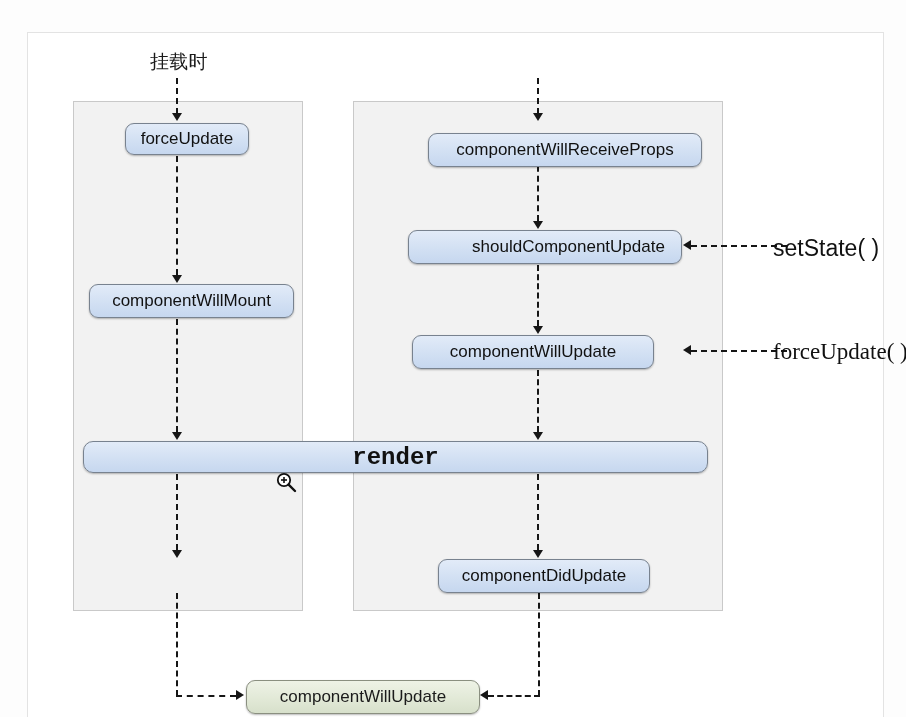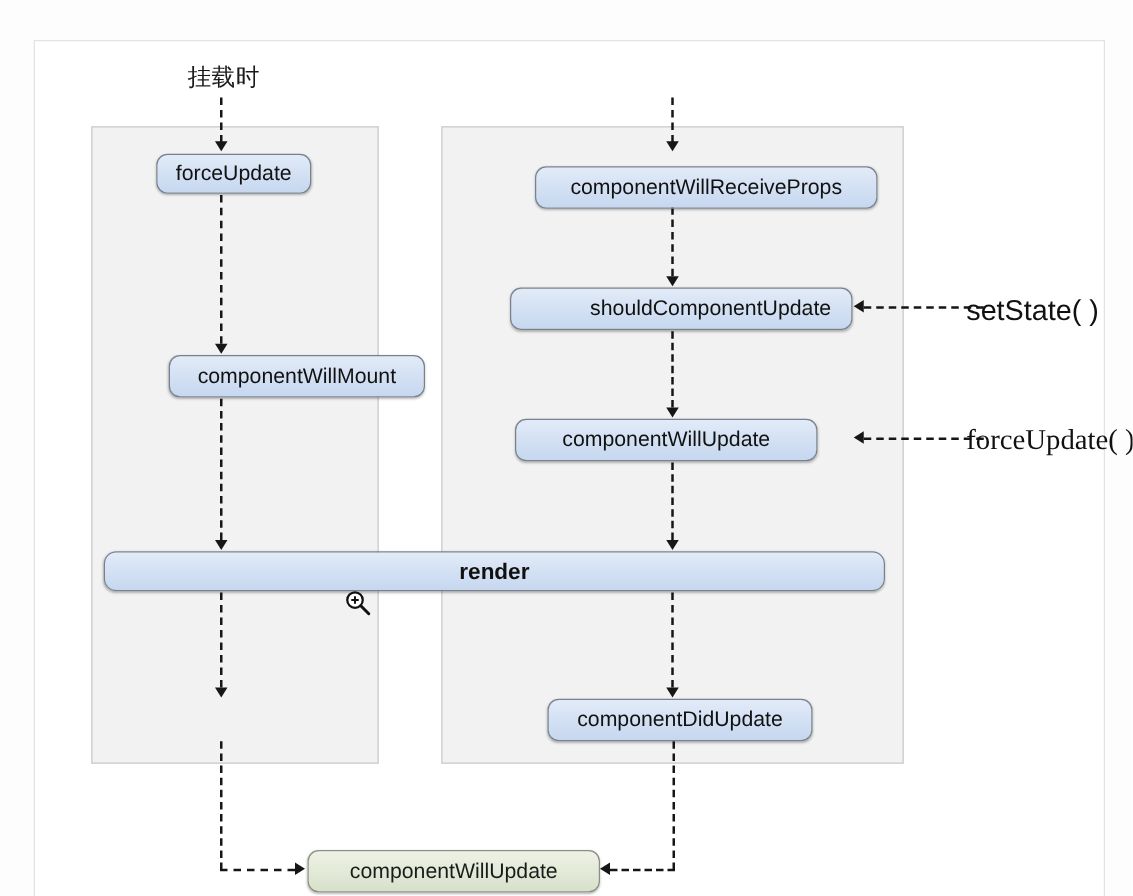--- a/index.html
+++ b/index.html
@@ -84,21 +84,22 @@
     border-color: #78828f;
   }
   .node.green {
     background: linear-gradient(to bottom, #eef2e6 0%, #e2e9d7 55%, #d7e0cb 100%);
     border-color: #8a8f80;
     color: #1b1b1b;
   }
   .node.wide {
     border-radius: 10px;
     font-weight: bold;
-    font-size: 18px;
+    font-size: 24px;
+    font-family: Liberation Mono, monospace;
   }
 
   #node-constructor              { left: 124px; top: 122px; width: 124px; height: 32px; }
   #node-componentwillmount       { left: 88px;  top: 283px; width: 205px; height: 34px; }
   #node-componentdidmount        { left: 88px;  top: 558px; width: 196px; height: 34px; }
 
   #node-componentwillreceiveprops{ left: 407px; top: 120px; width: 274px; height: 34px; }
   #node-shouldcomponentupdate    { left: 407px; top: 229px; width: 274px; height: 34px; padding-left: 47px; }
   #node-componentwillupdate      { left: 411px; top: 334px; width: 242px; height: 34px; }
   #node-componentdidupdate       { left: 437px; top: 558px; width: 212px; height: 34px; }
@@ -208,21 +209,21 @@
   <div class="vline" style="left:148px; top:560px; height:103px;"></div>
   <div class="hline" style="left:148px; top:662px; width:60px;"></div>
   <div class="arrow-right" style="left:208px; top:657px;"></div>
 
   <div class="vline" style="left:510px; top:560px; height:103px;"></div>
   <div class="hline" style="left:460px; top:662px; width:52px;"></div>
   <div class="arrow-left" style="left:452px; top:657px;"></div>
 
   <div class="node blue" id="node-constructor" style="left:97px; top:90px;">forceUpdate</div>
 
-  <div class="node blue" id="node-componentwillmount" style="left:61px; top:251px;margin-left:46px;">componentWillMount</div>
+  <div class="node blue" id="node-componentwillmount" style="left:61px; top:251px;">componentWillMount</div>
 
 
   <div class="node blue" id="node-componentwillreceiveprops" style="left:400px; top:88px;margin-top:12px;">componentWillReceiveProps</div>
 
   <div class="node blue" id="node-shouldcomponentupdate" style="left:380px; top:197px;">shouldComponentUpdate</div>
 
   <div class="node blue" id="node-componentwillupdate" style="left:384px; top:302px;">componentWillUpdate</div>
 
   <div class="node blue" id="node-componentdidupdate" style="left:410px; top:526px;">componentDidUpdate</div>
 

